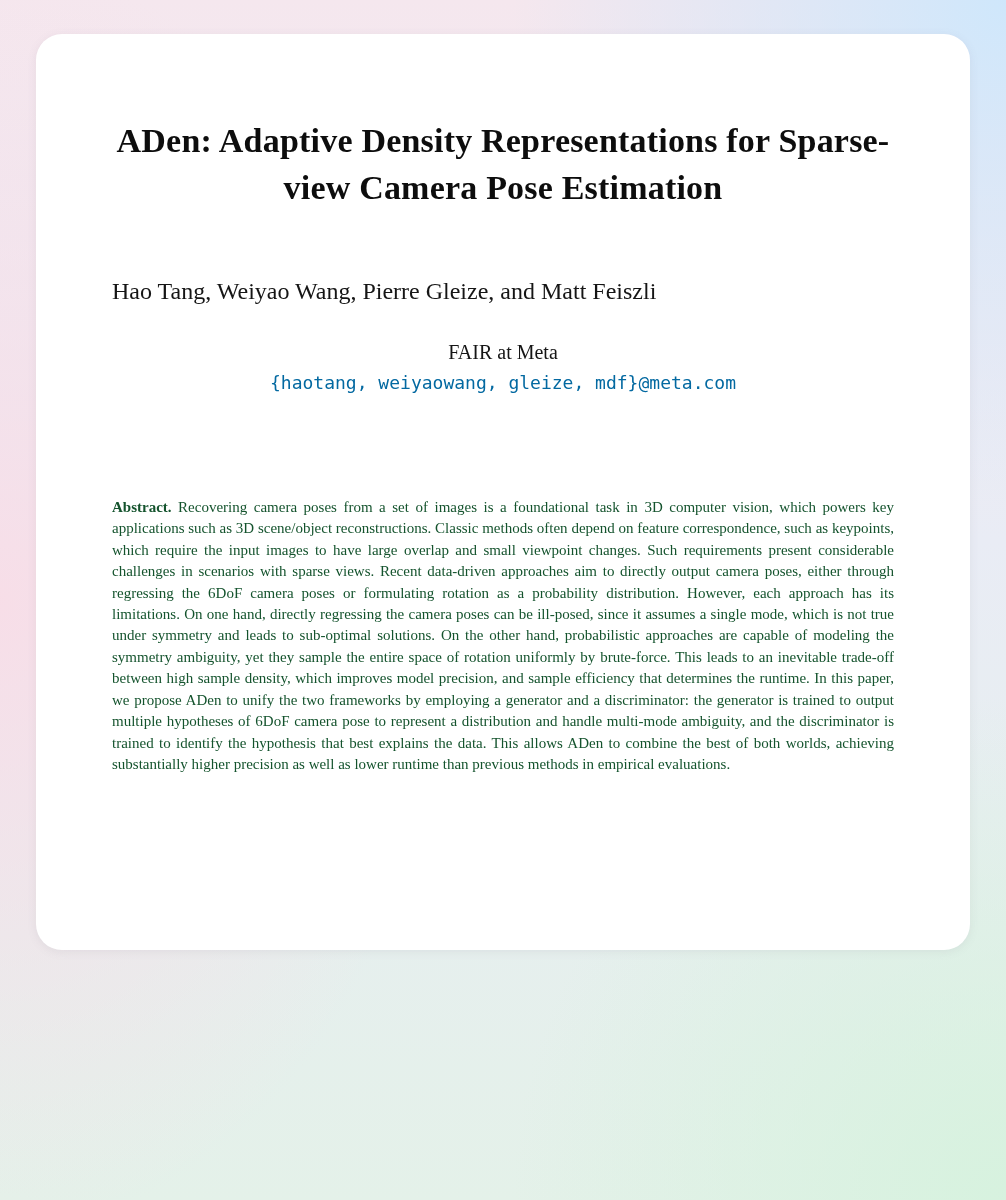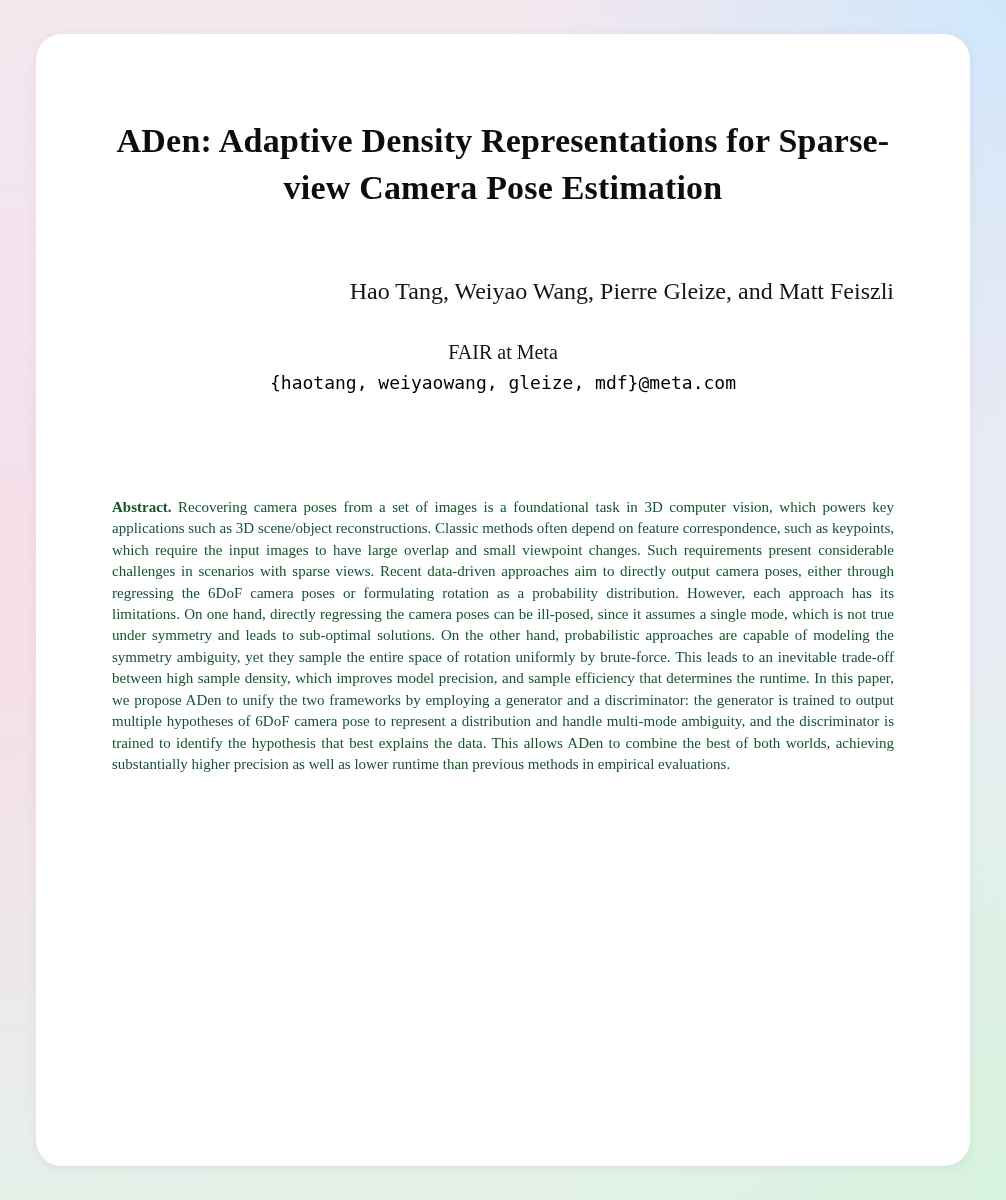--- a/index.html
+++ b/index.html
@@ -18,59 +18,59 @@
       radial-gradient(ellipse 70% 60% at 100% 100%, rgba(214, 242, 222, 0.95), rgba(214, 242, 222, 0) 70%),
       radial-gradient(ellipse 60% 70% at 0% 50%,    rgba(248, 221, 231, 0.95), rgba(248, 221, 231, 0) 75%),
       linear-gradient(180deg, #f5e7ee 0%, #e9ecf5 45%, #e4f1e9 100%);
   }
 
   .paper-card {
     position: absolute;
     left: 36px;
     top: 34px;
     width: 934px;
-    height: 1132px;
+    height: 916px;
     background: #ffffff;
     border-radius: 26px;
     box-shadow: 0 2px 10px rgba(120, 110, 130, 0.10);
     padding: 46px 76px 40px 76px;
     color: #131313;
   }
 
   .paper-title {
     margin: 38px auto 0 auto;
     max-width: 800px;
     text-align: center;
     font-weight: bold;
     font-size: 34px;
     line-height: 1.38;
     letter-spacing: 0.2px;
     color: #0d0d0d;
   }
 
   .paper-authors {
     margin-top: 66px;
-    text-align: right;
+    text-align: left;
     font-size: 24px;
     color: #151515;
   }
 
   .paper-affiliation {
     margin-top: 36px;
     text-align: center;
     font-size: 20px;
     color: #151515;
   }
 
   .paper-email {
     margin-top: 8px;
     text-align: center;
     font-family: "DejaVu Sans Mono", "Liberation Mono", monospace;
     font-size: 18px;
-    color: #000000;
+    color: #0369a1;
   }
 
   .paper-abstract {
     margin-top: 104px;
     font-size: 15px;
     line-height: 1.43;
     text-align: justify;
     color: #14532d;
     hyphens: auto;
     -webkit-hyphens: auto;

